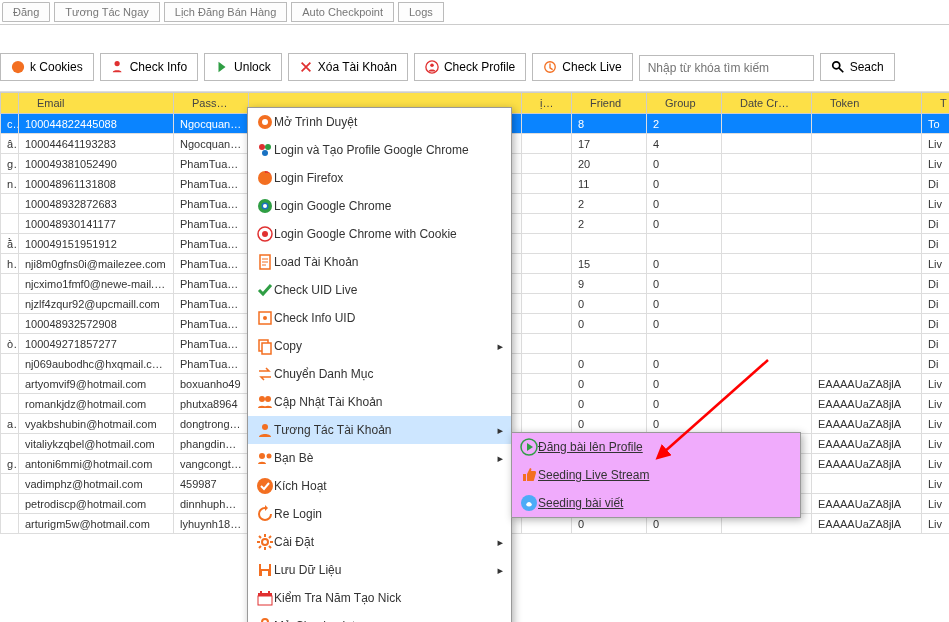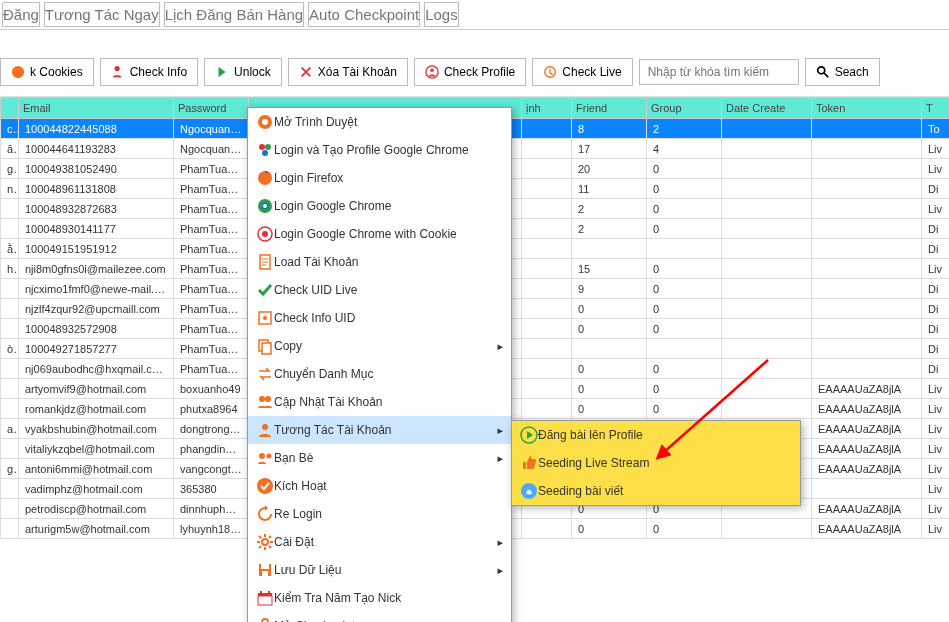--- a/index.html
+++ b/index.html
@@ -1,41 +1,41 @@
 <!DOCTYPE html>
 <html><head>
 <meta charset="utf-8">
 <style>
 * { box-sizing: border-box; margin: 0; padding: 0; }
 body { font-family: "Segoe UI", Arial, sans-serif; font-size: 12px; color: #333; background: #fff; width: 949px; height: 622px; overflow: hidden; position: relative; }
 
 .top-tabs { display: flex; gap: 4px; padding: 2px; border-bottom: 1px solid #ccc; }
-.tab { border: 1px solid #bbb; padding: 3px 0; background: #fdfdfd; cursor: pointer; font-size: 15px; color: #777; }
+.tab { border: 1px solid #bbb; padding: 3px 10px; background: #fdfdfd; cursor: pointer; font-size: 11px; color: #777; }
 .tab:first-child { border-top-left-radius: 2px; }
 
-.toolbar { display: flex; gap: 6px; padding: 10px 4px 10px 0; align-items: center; border-bottom: 1px solid #ddd; margin-top: 18px;}
+.toolbar { display: flex; gap: 6px; padding: 10px 4px 10px 0; align-items: flex-end; border-bottom: 1px solid #ddd; margin-top: 18px;}
 .tbtn { border: 1px solid #bbb; padding: 6px 10px; background: #fff; cursor: pointer; display: inline-flex; align-items: center; gap: 5px; font-size: 12px; }
 .tbtn svg, .tbtn .ic { width: 14px; height: 14px; }
-.search-box { border: 1px solid #bbb; padding: 5px 8px; width: 160px; font-size: 12px; }
+.search-box { border: 1px solid #bbb; padding: 5px 8px; width: 175px; font-size: 12px; }
 
 .grid { border-collapse: collapse; width: 100%; table-layout: fixed; }
-.grid th { background: #5eead4; border: 1px solid #ccc; padding: 4px 4px; text-align: left; font-weight: normal; font-size: 11px; color: #444; overflow: hidden; white-space: nowrap; text-overflow: ellipsis;}
+.grid th { background: #fde047; border: 1px solid #ccc; padding: 4px 18px; text-align: left; font-weight: normal; font-size: 11px; color: #444; overflow: hidden; white-space: nowrap; text-overflow: ellipsis;}
 .grid td { border: 1px solid #ddd; padding: 3px 6px; font-size: 11px; overflow: hidden; white-space: nowrap; text-overflow: ellipsis; height: 20px; }
 .grid tr.selected td { background: #0a84ff; color: #fff; }
 
 .col-idx{width:18px}.col-email{width:155px}.col-pw{width:75px}
 .col-gap{width:273px}.col-th{width:50px}.col-fr{width:75px}.col-gr{width:75px}.col-dc{width:90px}.col-tk{width:110px}.col-t{width:28px}
 
 .ctx-menu { position: absolute; background: #fff; border: 1px solid #999; box-shadow: 2px 2px 8px rgba(0,0,0,.3); z-index: 100; min-width: 265px; }
 .ctx-item { display: flex; align-items: center; padding: 5px 18px 5px 8px; cursor: pointer; gap: 0; font-size: 12px; position: relative; }
 .ctx-item:hover, .ctx-item.hover { background: #cde6ff; }
 .ctx-ic { width: 18px; height: 18px; display: inline-flex; align-items: center; justify-content: center; flex-shrink:0; }
 .ctx-caret::after { content: "▸"; position: absolute; right: 8px; color: #333; font-size: 11px; }
 
-.sub-menu { position: absolute; left: 100%; top: 4px; background: #fde047; border: 1px solid #999; box-shadow: 2px 2px 8px rgba(0,0,0,.3); min-width: 290px; }
+.sub-menu { position: absolute; left: 100%; top: 16px; background: #f0abfc; border: 1px solid #999; box-shadow: 2px 2px 8px rgba(0,0,0,.3); min-width: 290px; text-decoration: underline; }
 
 .arrow { position: absolute; z-index: 200; pointer-events: none; }
 
 .c-orange{fill:#f36f21}.c-red{fill:#e03131}.c-green{fill:#2f9e44}
 </style>
 </head>
 <body>
 
 <div class="top-tabs">
     <div class="tab">Đăng</div>
@@ -335,21 +335,21 @@
         <td></td>
         <td>0</td>
         <td>0</td>
         <td></td>
         <td>EAAAAUaZA8jlA</td>
         <td>Liv</td>
       </tr>
       <tr>
         <td></td>
         <td>vadimphz@hotmail.com</td>
-        <td>365380</td>
+        <td>459987</td>
         <td></td>
         <td></td>
         <td>0</td>
         <td>0</td>
         <td></td>
         <td></td>
         <td>Liv</td>
       </tr>
       <tr>
         <td></td>

